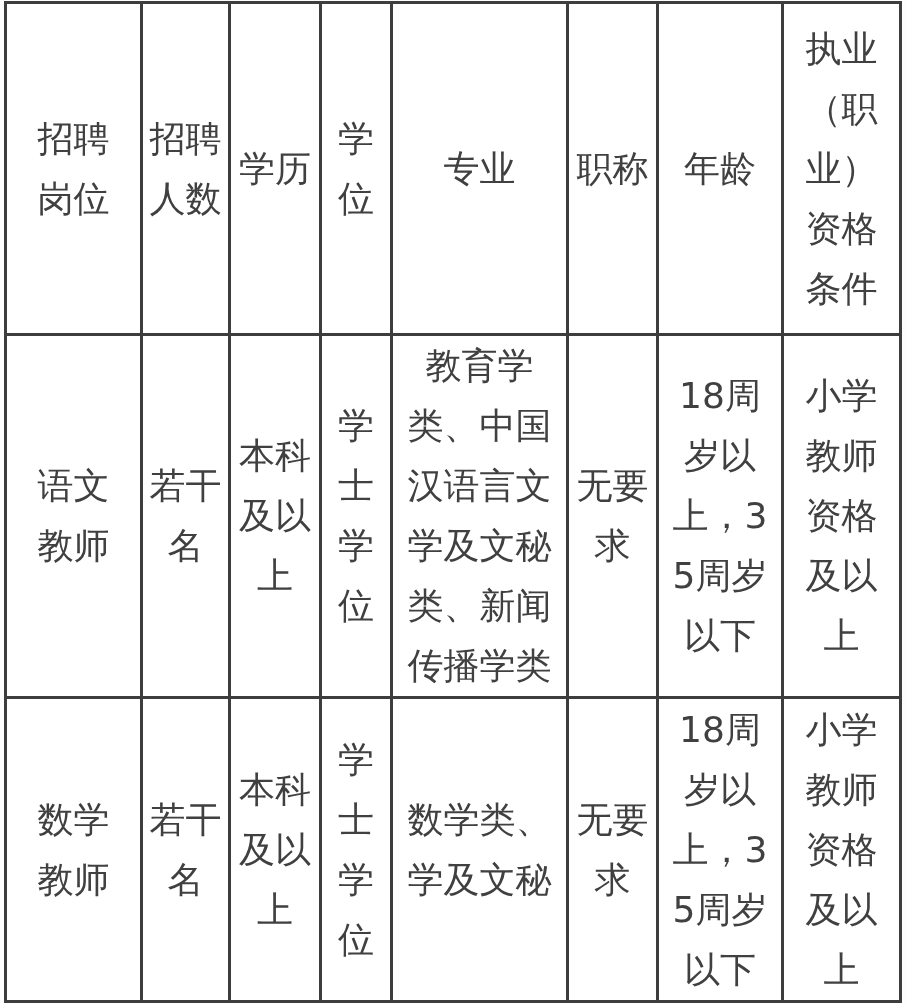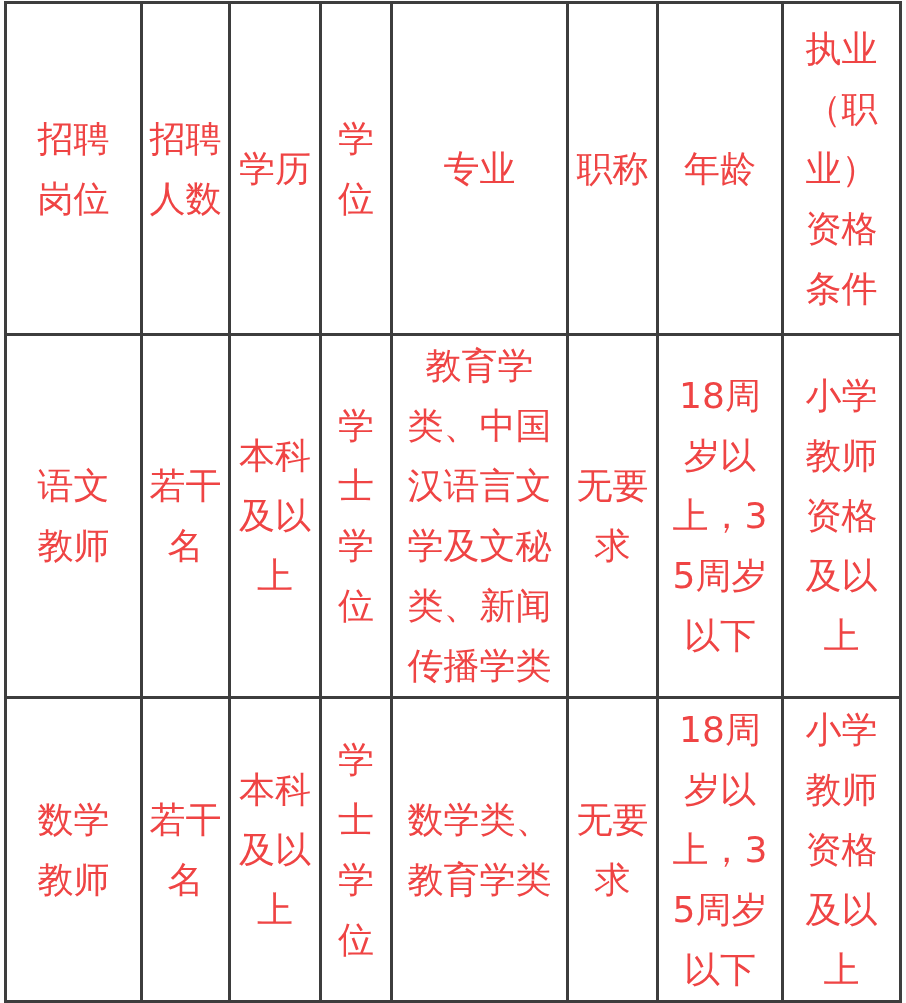--- a/index.html
+++ b/index.html
@@ -25,21 +25,21 @@
   .recruit-table th,
   .recruit-table td {
     border: 3px solid #3d3d3d;
     padding: 0;
     text-align: center;
     vertical-align: middle;
     white-space: pre-line;
     font-size: 36px;
     line-height: 60px;
     font-weight: 400;
-    color: #ef4444;
+    color: #404040;
   }
   tr.header-row { height: 332px; }
   tr.data-row-1 { height: 362px; }
   tr.data-row-2 { height: 304px; }
 </style>
 </head>
 <body>
 
 <div class="table-wrap">
   <table class="recruit-table">
@@ -110,21 +110,21 @@
         <td>若干
 名</td>
         <td>本科
 及以
 上</td>
         <td>学
 士
 学
 位</td>
         <td>数学类、
-教育学类</td>
+学及文秘</td>
         <td>无要
 求</td>
         <td>18周
 岁以
 上，3
 5周岁
 以下</td>
         <td>小学
 教师
 资格

